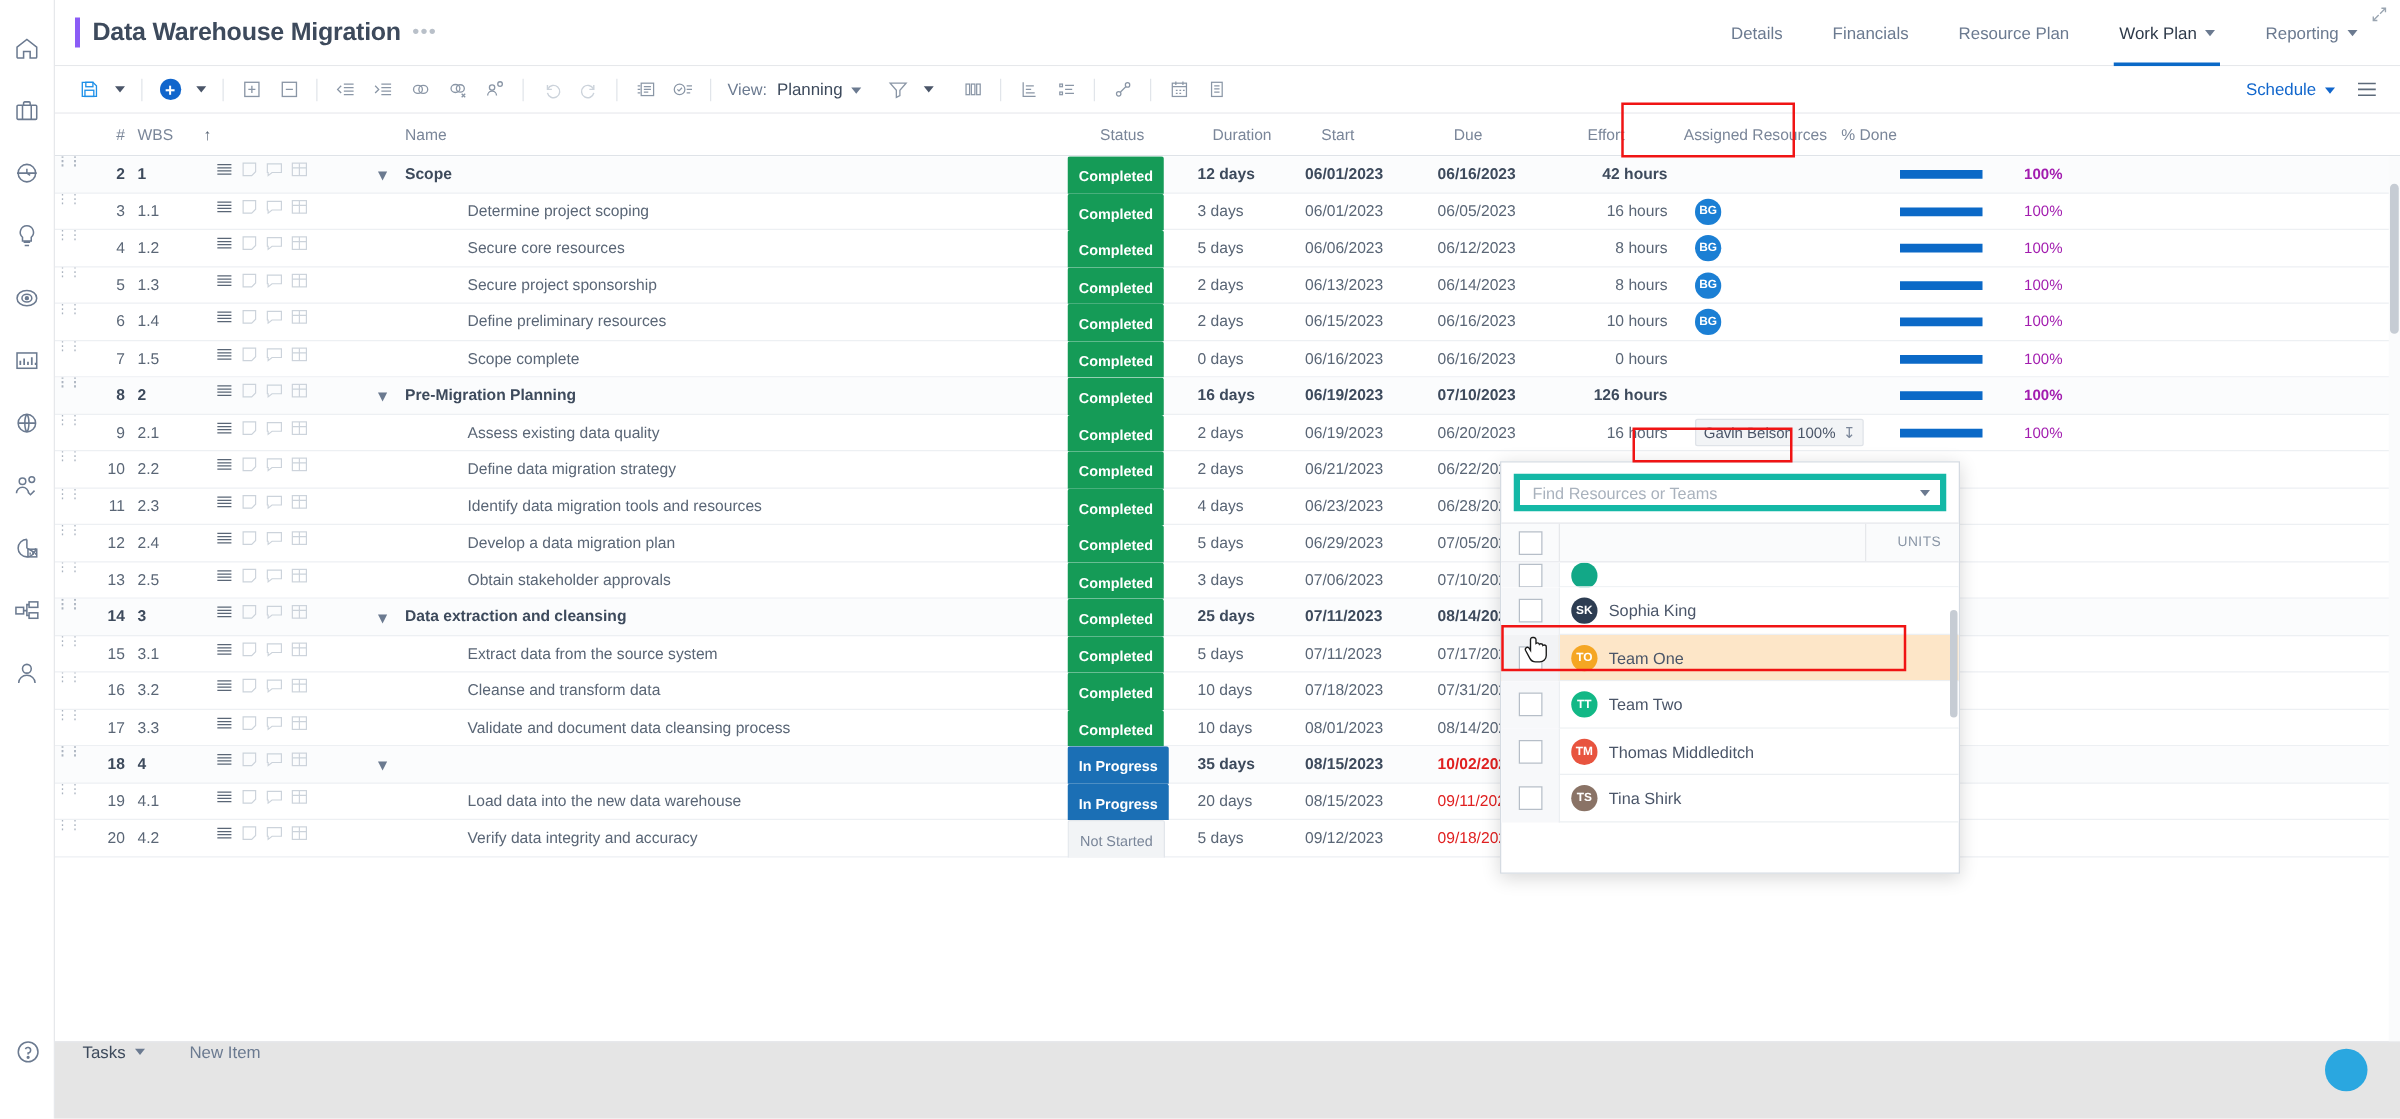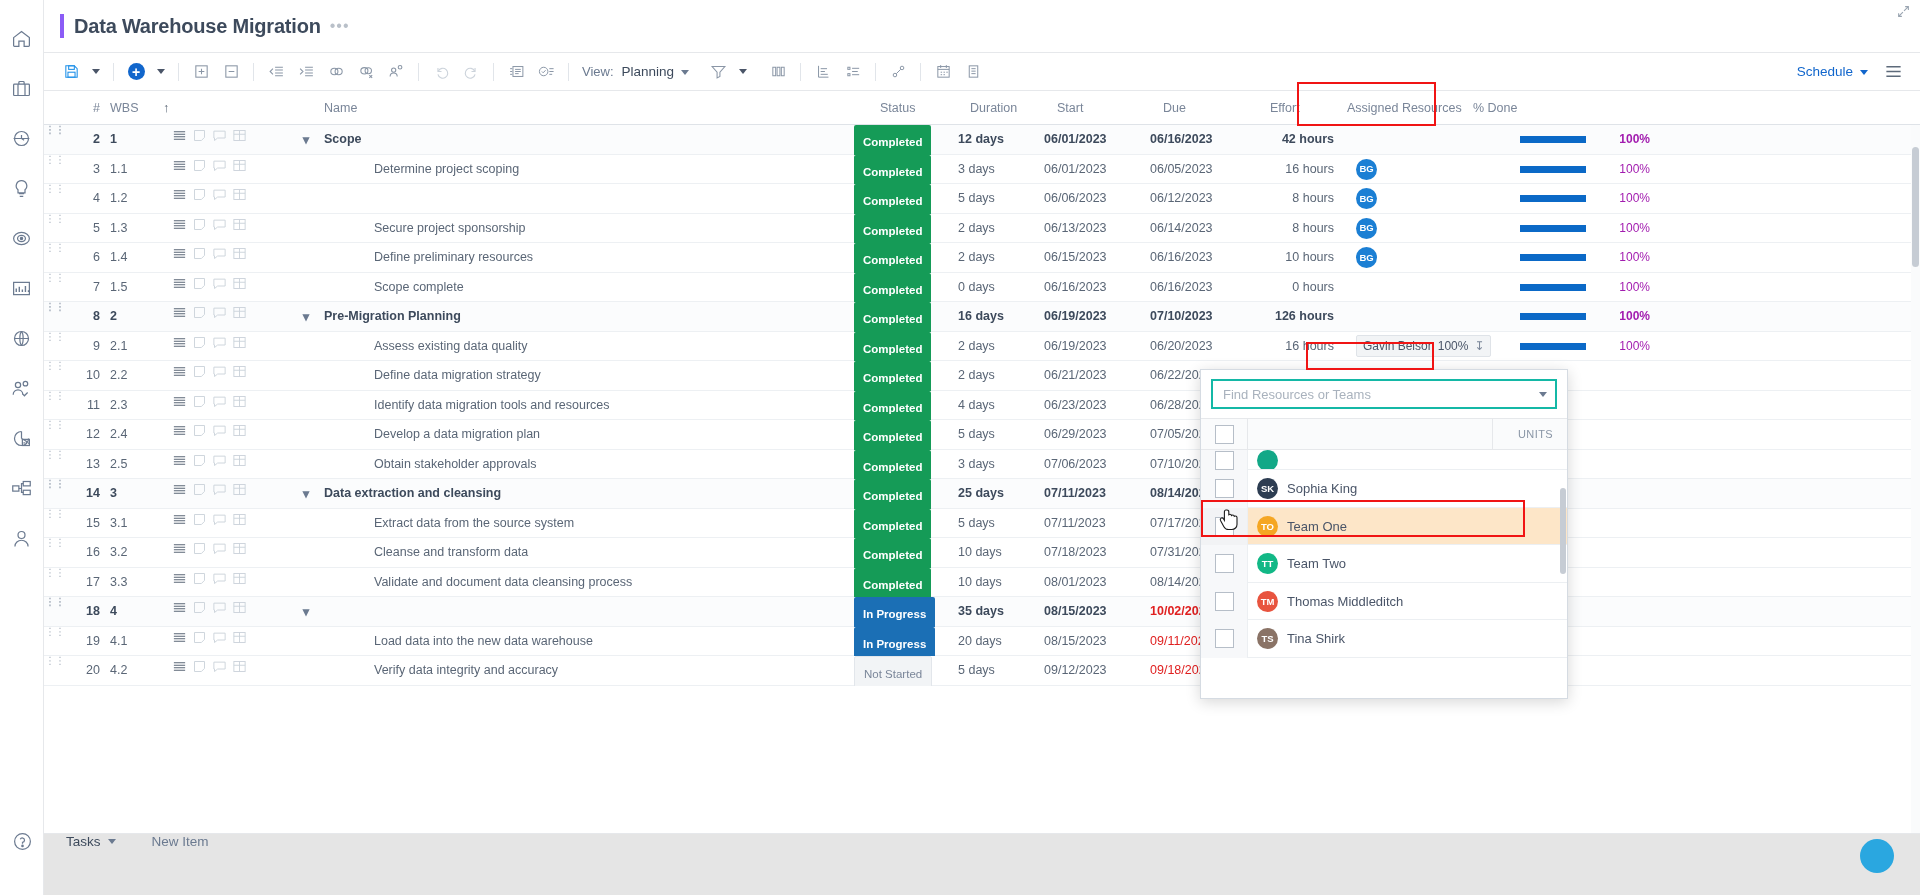--- a/index.html
+++ b/index.html
@@ -143,21 +143,21 @@
 
   
   .annot { position:absolute; border:2.5px solid #f01414; pointer-events:none; z-index:60; }
 
   
   .res-panel {
     position:absolute; left:1200px; top:369px; width:368px; height:330px;
     background:#fff; border:1px solid #d5dbe2; box-shadow:0 3px 14px rgba(0,0,0,.16); z-index:50;
   }
   .res-search {
-    margin:9px 10px 0 10px; height:30px; border:2px solid #14b8a6; background:#fff;
+    margin:9px 10px 0 10px; height:30px; border:5px solid #14b8a6; background:#fff;
     display:flex; align-items:center; padding:0 10px; position:relative;
   }
   .res-search input {
     border:0; outline:0; width:100%; font-size:13px; color:#6b7a90;
     font-family:"Liberation Sans", sans-serif; background:transparent;
   }
   .res-search input::placeholder { color:#a9b2bd; }
   .res-search .caret { position:absolute; right:8px; border-top-color:#6b7a90; }
 
   .res-colhead {
@@ -300,20 +300,27 @@
           </svg>
       </div>
     </div>
   </div>
 
   <div class="topbar">
     <div class="title-wrap">
       <div class="title-accent"></div>
       <div class="proj-title">Data Warehouse Migration</div>
       <div class="title-ellipsis">•••</div>
+    </div>
+    <div class="topnav">
+      <div class="topnav-item"><span>Details</span></div>
+      <div class="topnav-item"><span>Financials</span></div>
+      <div class="topnav-item"><span>Resource Plan</span></div>
+      <div class="topnav-item active"><span>Work Plan</span><i class="caret"></i></div>
+      <div class="topnav-item"><span>Reporting</span><i class="caret"></i></div>
     </div>
     <div class="expand-icon">
       <svg width="13" height="13" viewBox="0 0 24 24" fill="none" stroke="#9aa5b1" stroke-width="2">
           <path d="M15 3h6v6M21 3l-8 8M9 21H3v-6M3 21l8-8"></path>
         </svg>
     </div>
   </div>
 
   <div class="toolbar">
     <div class="tb blue">
@@ -578,20 +585,21 @@
                 <path d="M3 5h18v11H9l-5 4v-4H3z"></path>
                 <path d="M8 11h.01M12 11h.01M16 11h.01"></path>
               </svg></span>
             <span><svg viewBox="0 0 24 24" fill="none" stroke="currentColor" stroke-width="1.5">
                 <rect x="3" y="4" width="18" height="16"></rect>
                 <path d="M12 4v16M3 10h18"></path>
               </svg></span>
           </span>
         </div>
         <div class="c c-chev"></div>
+        <div class="c c-name" style="padding-left:50px;">Secure core resources</div>
         <div class="c c-status"><span class="status-pill" style="background:#159b57;">Completed</span></div>
         <div class="c c-dur">5 days</div>
         <div class="c c-start">06/06/2023</div>
         <div class="c c-due"><span>06/12/2023</span></div>
         <div class="c c-eff">8 hours</div>
         <div class="c c-res"><span class="avatar" style="background:#1b7fd4">BG</span></div>
         <div class="c c-pct">
           <span class="bar-wrap">
             <span class="bar-track">
               <span class="bar-fill" style="width:100%;display:block"></span>

